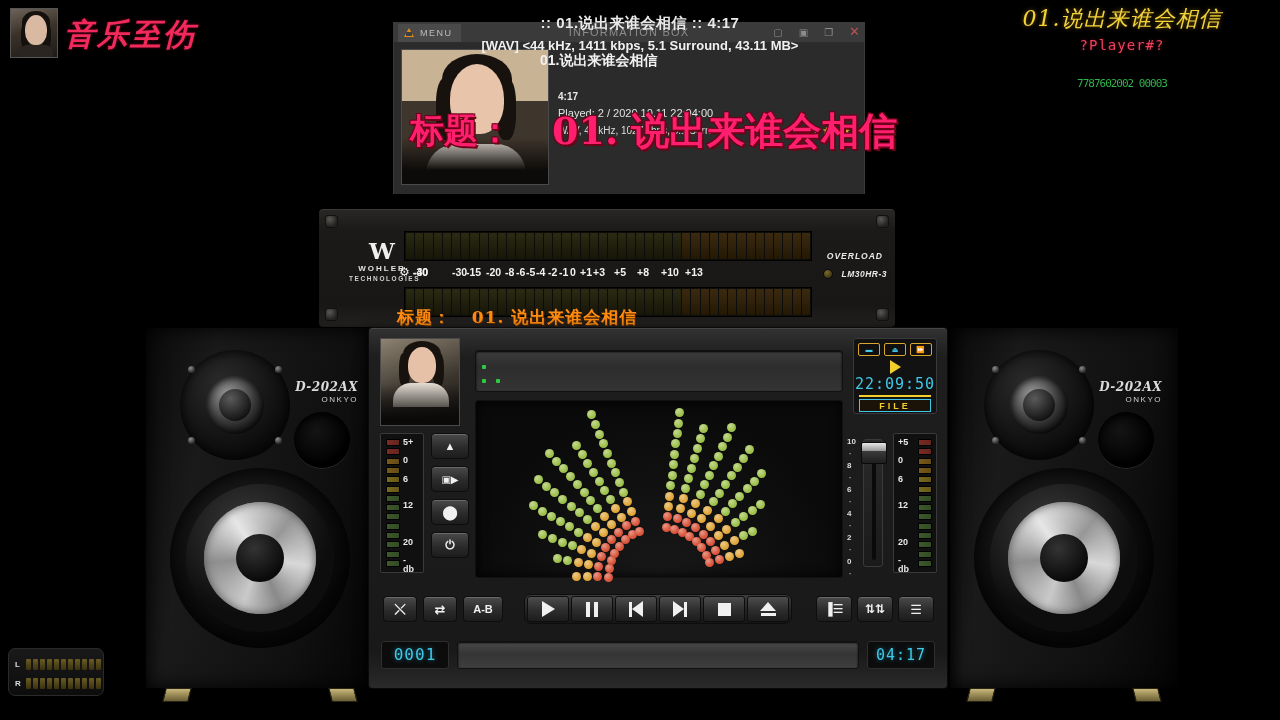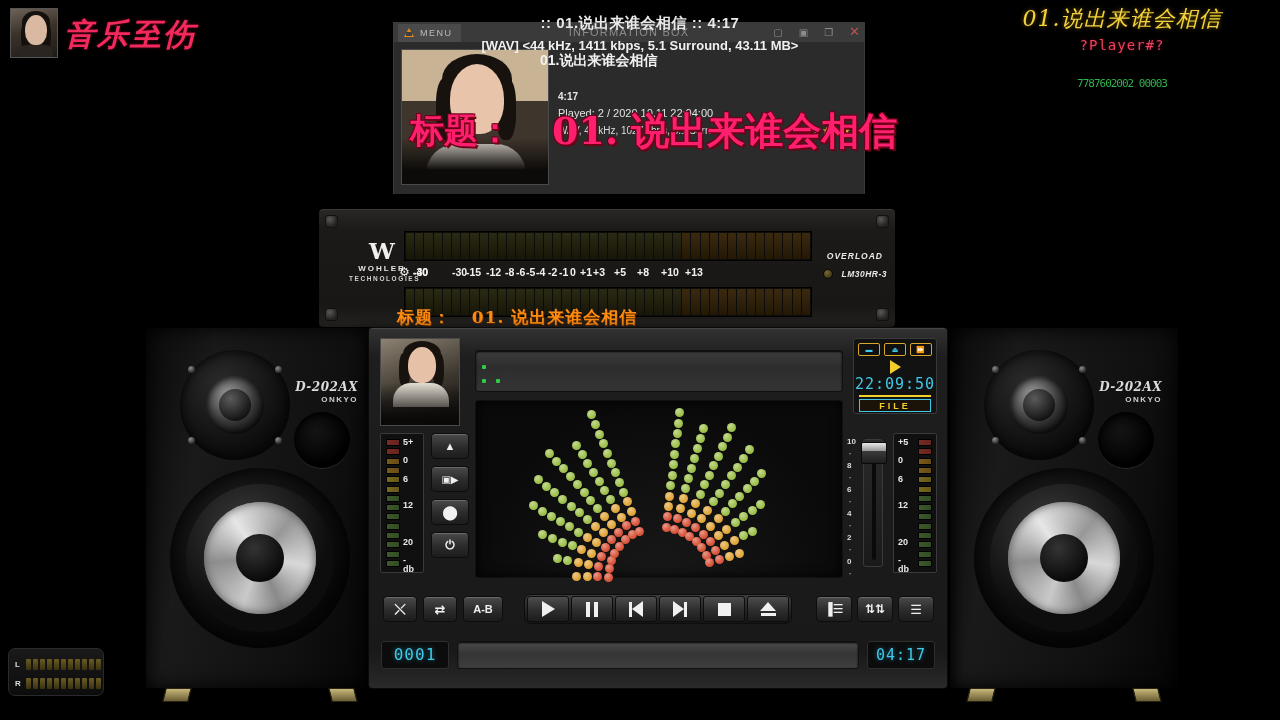--- a/index.html
+++ b/index.html
@@ -150,21 +150,21 @@
   .sp-tw-dome { position:absolute; left:13px; top:13px; width:32px; height:32px;
     border-radius:50%; background:radial-gradient(circle at 36% 30%,#5a5a5a,#121212 75%); }
   .sp-screw { position:absolute; width:7px; height:7px; border-radius:50%;
     background:radial-gradient(circle at 35% 30%,#8d8d8d,#2a2a2a 70%); }
   .sp-port { position:absolute; left:148px; top:84px; width:56px; height:56px;
     border-radius:50%; background:radial-gradient(circle at 40% 34%,#141414,#000 70%);
     box-shadow:inset 0 3px 7px #000, 0 1px 0 #2a2a2a; }
   .sp-brand { position:absolute; right:16px; top:52px; text-align:right; }
   .sp-b1 { font-size:12px; color:#dcdcdc; font-style:italic; font-weight:bold;
     letter-spacing:.5px; font-family:"DejaVu Serif",serif; }
-  .sp-b2 { font-size:8px; color:#cfcfcf; font-weight:bold; letter-spacing:1.5px;
+  .sp-b2 { font-size:8px; color:#cfcfcf; font-weight:normal; letter-spacing:1.5px;
     margin-top:1px; }
   .sp-woofer { position:absolute; left:24px; top:140px; width:180px; height:180px;
     border-radius:50%; background:radial-gradient(circle at 40% 32%,#1e1e1e,#070707 70%);
     box-shadow:inset 0 0 18px #000; }
   .sp-w-surround { position:absolute; left:16px; top:16px; width:148px; height:148px;
     border-radius:50%; background:radial-gradient(circle at 40% 30%,#3a3a3a,#0d0d0d 62%); }
   .sp-w-cone { position:absolute; left:18px; top:18px; width:112px; height:112px;
     border-radius:50%;
     background:conic-gradient(from 200deg,#c9c9c9,#8f8f8f 18%,#e6e6e6 35%,#979797 55%,#d8d8d8 72%,#8a8a8a 88%,#c9c9c9);
     box-shadow:inset 0 0 10px #555; }
@@ -411,21 +411,21 @@
         <div class="ledseg amber"></div>
         <div class="ledseg amber"></div>
         <div class="ledseg amber"></div>
       </div>
     <div class="scale" id="wohlerScale">
         <span class="gear">⚙</span>
         <span style="left: 12px;">-40</span>
         <span style="left: 12px;">-30</span>
         <span style="left: 51px;">-30</span>
         <span style="left: 65px;">-15</span>
-        <span style="left: 85px;">-12</span>
+        <span style="left: 85px;">-20</span>
         <span style="left: 104px;">-8</span>
         <span style="left: 115px;">-6</span>
         <span style="left: 125px;">-5</span>
         <span style="left: 135px;">-4</span>
         <span style="left: 147px;">-2</span>
         <span style="left: 158px;">-1</span>
         <span style="left: 169px;">0</span>
         <span style="left: 179px;">+1</span>
         <span style="left: 192px;">+3</span>
         <span style="left: 213px;">+5</span>

